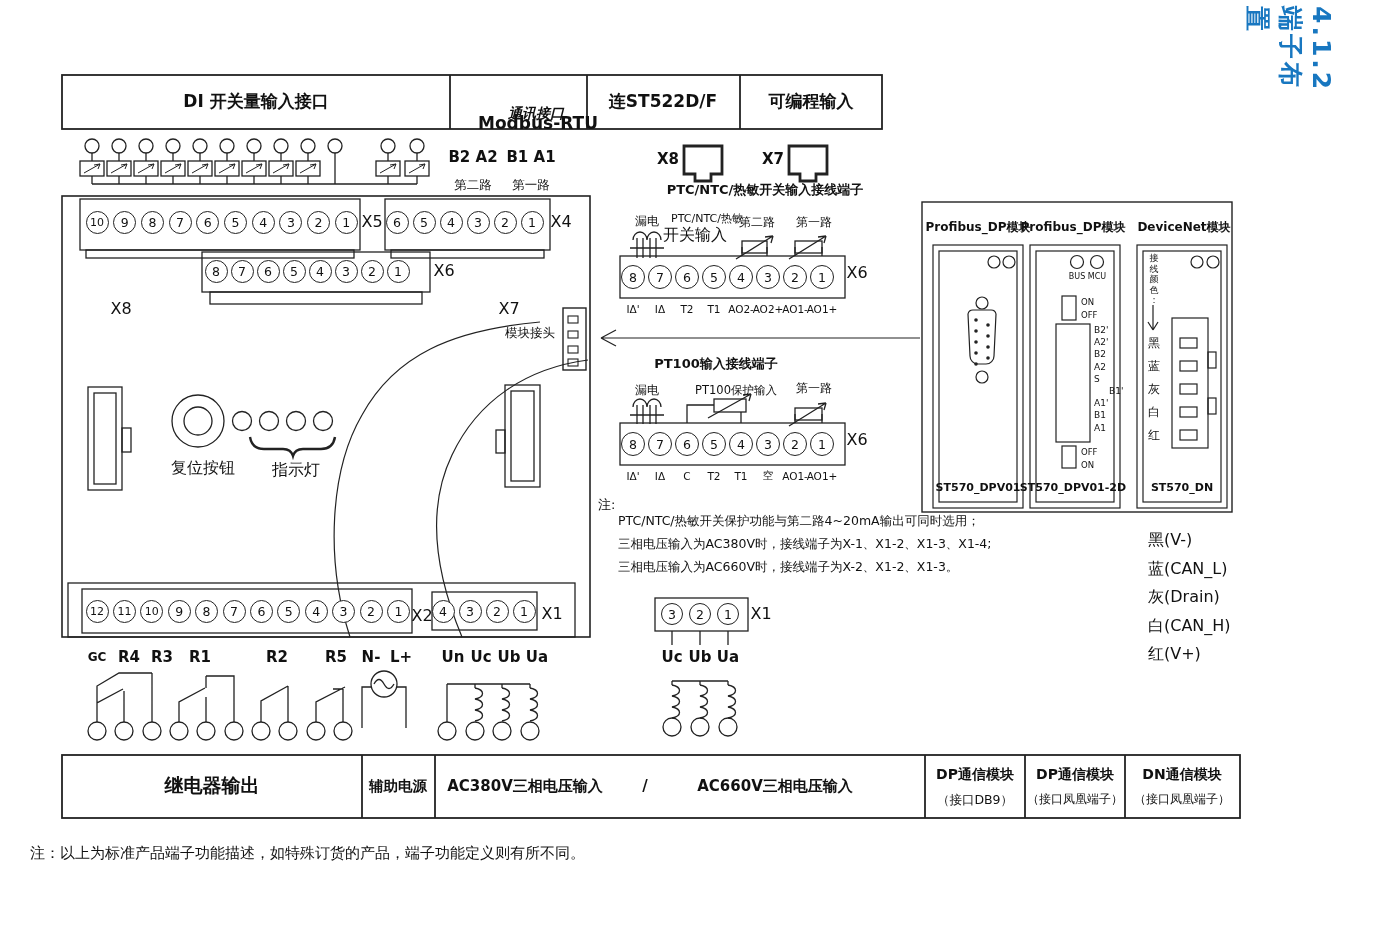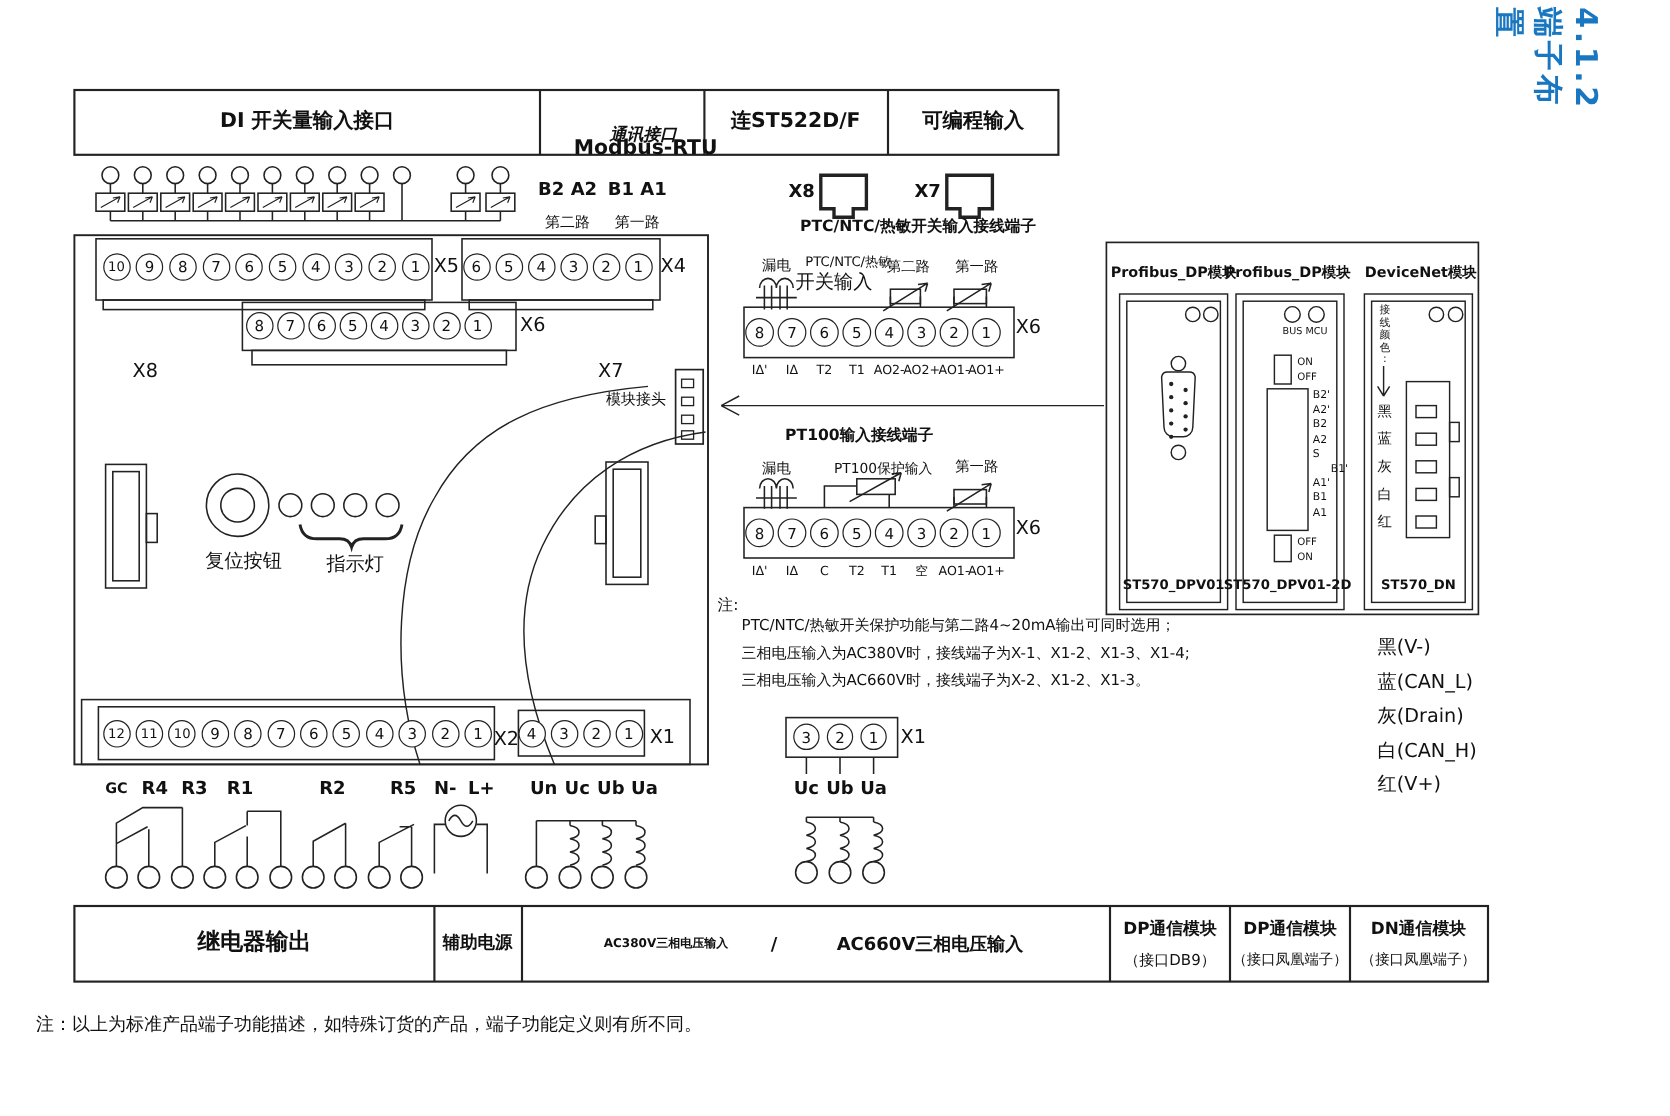--- a/index.html
+++ b/index.html
@@ -343,21 +343,21 @@
   <div class="txt c b" style="left:1073px;top:228px;font-size:12px;">Profibus_DP模块</div>
   <div class="txt c b" style="left:1184px;top:228px;font-size:12px;">DeviceNet模块</div>
   <div class="txt c b" style="left:978px;top:488px;font-size:11px;">ST570_DPV01</div>
   <div class="txt c b" style="left:1073px;top:488px;font-size:11px;">ST570_DPV01-2D</div>
   <div class="txt c b" style="left:1182px;top:488px;font-size:11px;">ST570_DN</div>
 
   <div class="txt" style="left:30px;top:845px;font-size:15px;">注：以上为标准产品端子功能描述，如特殊订货的产品，端子功能定义则有所不同。</div>
 
   <div class="txt c sb" style="left:212px;top:786px;font-size:19px;">继电器输出</div>
   <div class="txt c sb" style="left:398px;top:786px;font-size:14.5px;">辅助电源</div>
-  <div class="txt c sb" style="left:555px;top:787px;font-size:10px;">AC380V三相电压输入</div>
+  <div class="txt c sb" style="left:525px;top:787px;font-size:15px;">AC380V三相电压输入</div>
   <div class="txt c sb" style="left:645px;top:787px;font-size:15px;">/</div>
   <div class="txt c sb" style="left:775px;top:787px;font-size:15px;">AC660V三相电压输入</div>
   <div class="txt c sb" style="left:975px;top:774px;font-size:14px;">DP通信模块</div>
   <div class="txt c" style="left:975px;top:800px;font-size:12.5px;">（接口DB9）</div>
   <div class="txt c sb" style="left:1075px;top:774px;font-size:14px;">DP通信模块</div>
   <div class="txt c" style="left:1075px;top:800px;font-size:12px;">（接口凤凰端子）</div>
   <div class="txt c sb" style="left:1182px;top:774px;font-size:14px;">DN通信模块</div>
   <div class="txt c" style="left:1182px;top:800px;font-size:12px;">（接口凤凰端子）</div>
 
   <div>

